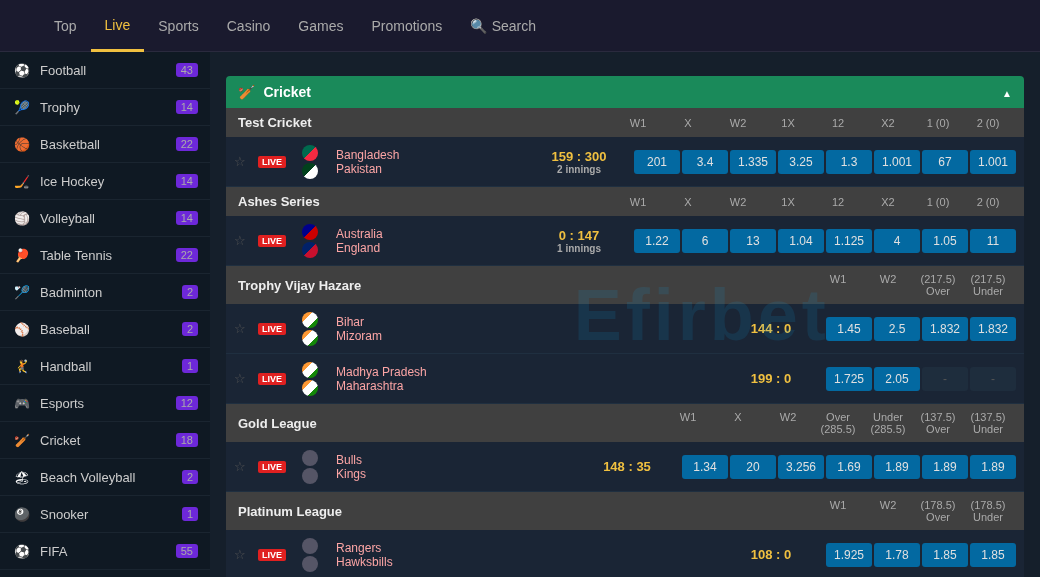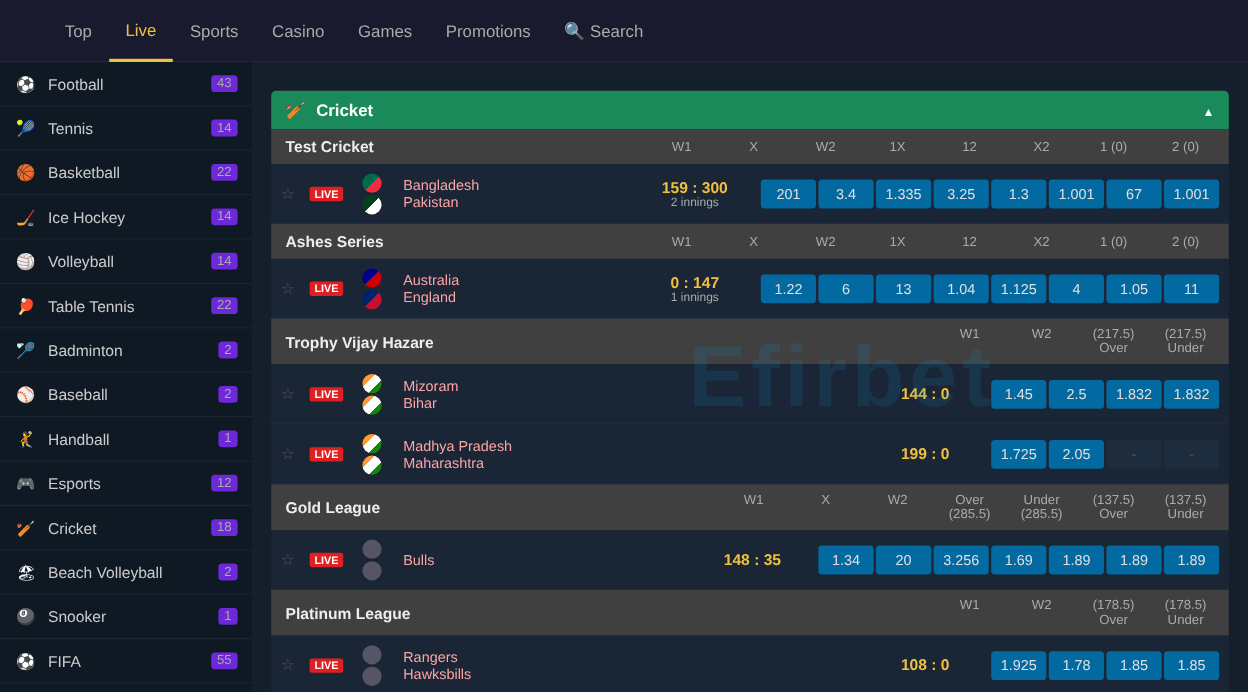--- a/index.html
+++ b/index.html
@@ -33,33 +33,33 @@
     .main-content::-webkit-scrollbar-thumb { background: #333; }
 
     .page-title { font-size: 18px; font-weight: bold; color: #fff; margin-bottom: 12px; letter-spacing: 1px; }
     .sport-header { background: #1a8a5a; padding: 8px 12px; display: flex; align-items: center; justify-content: space-between; border-radius: 4px 4px 0 0; cursor: pointer; }
     .sport-header-left { display: flex; align-items: center; gap: 8px; font-weight: bold; font-size: 14px; }
     .sport-header-right { color: #fff; }
 
     
     .sub-section-header { background: #404040; padding: 7px 12px; display: flex; align-items: center; }
     .sub-header-title { font-size: 13px; font-weight: bold; color: #eee; flex: 1; }
-    .col-headers { display: flex; gap: 12px; }
+    .col-headers { display: flex; gap: 2px; }
     .col-hdr { width: 48px; text-align: center; font-size: 11px; color: #aaa; }
 
     
     .match-row { background: #1a2535; display: flex; align-items: center; padding: 6px 8px; border-bottom: 1px solid #1f2f40; min-height: 50px; }
     .star-icon { width: 18px; color: #555; cursor: pointer; flex-shrink: 0; }
     .live-badge { background: #e02020; color: #fff; font-size: 9px; font-weight: bold; padding: 1px 4px; border-radius: 2px; margin: 0 6px; flex-shrink: 0; }
     .team-logos { width: 36px; display: flex; flex-direction: column; align-items: center; gap: 2px; margin-right: 8px; flex-shrink: 0; }
     .team-logo { width: 16px; height: 16px; border-radius: 50%; display: flex; align-items: center; justify-content: center; font-size: 8px; overflow: hidden; }
     .teams { flex: 1; min-width: 0; }
     .team-name { font-size: 12px; color: #fca5a5; }
     .score-area { color: #f0c040; font-weight: bold; font-size: 13px; text-align: center; width: 110px; flex-shrink: 0; }
-    .score-sub { font-size: 10px; color: #aaa; font-weight: normal; }
+    .score-sub { font-size: 10px; color: #aaa; font-weight: bold; }
     .odds-container { display: flex; gap: 2px; flex-shrink: 0; }
     .odd-btn { background: #0369a1; color: #e0e0e0; border: none; border-radius: 3px; padding: 5px 4px; min-width: 46px; text-align: center; cursor: pointer; font-size: 12px; }
     .odd-btn.disabled { background: #1e2d3d; color: #555; }
 
     
     .watermark { position: absolute; top: 50%; left: 50%; transform: translate(-20%, -50%); opacity: 0.12; font-size: 72px; font-weight: 900; color: #0ea5e9; pointer-events: none; letter-spacing: 4px; z-index: 10; }
 
     
     .flag-bd { background: linear-gradient(135deg, #006a4e 50%, #f42a41 50%); }
     .flag-pk { background: linear-gradient(135deg, #01411c 50%, #fff 50%); }
@@ -93,21 +93,21 @@
 
   <div class="sidebar">
 
   <div class="sidebar-item">
     <div class="sidebar-icon">⚽</div>
     <span class="sidebar-label">Football</span>
     <span class="sidebar-count">43</span>
   </div>
       <div class="sidebar-item">
     <div class="sidebar-icon">🎾</div>
-    <span class="sidebar-label">Tennis</span>
+    <span class="sidebar-label">Trophy</span>
     <span class="sidebar-count">14</span>
   </div>
       <div class="sidebar-item">
     <div class="sidebar-icon">🏀</div>
     <span class="sidebar-label">Basketball</span>
     <span class="sidebar-count">22</span>
   </div>
       <div class="sidebar-item">
     <div class="sidebar-icon">🏒</div>
     <span class="sidebar-label">Ice Hockey</span>
@@ -270,22 +270,22 @@
           </div>
   </div>
         <div class="match-row">
       <span class="star-icon">☆</span>
       <span class="live-badge">LIVE</span>
       <div class="team-logos">
         <div class="team-logo flag-in"></div>
         <div class="team-logo flag-in"></div>
       </div>
       <div class="teams">
+        <div class="team-name">Bihar</div>
         <div class="team-name">Mizoram</div>
-        <div class="team-name">Bihar</div>
       </div>
       <div class="score-area">
       <div>144 : 0</div>
 
     </div>
       <div class="odds-container">
             <div class="odd-btn">1.45</div>
             <div class="odd-btn">2.5</div>
             <div class="odd-btn">1.832</div>
             <div class="odd-btn">1.832</div>
@@ -327,20 +327,21 @@
   </div>
         <div class="match-row">
       <span class="star-icon">☆</span>
       <span class="live-badge">LIVE</span>
       <div class="team-logos">
         <div class="team-logo flag-gen"></div>
         <div class="team-logo flag-gen"></div>
       </div>
       <div class="teams">
         <div class="team-name">Bulls</div>
+        <div class="team-name">Kings</div>
       </div>
       <div class="score-area">
       <div>148 : 35</div>
 
     </div>
       <div class="odds-container">
             <div class="odd-btn">1.34</div>
             <div class="odd-btn">20</div>
             <div class="odd-btn">3.256</div>
             <div class="odd-btn">1.69</div>

